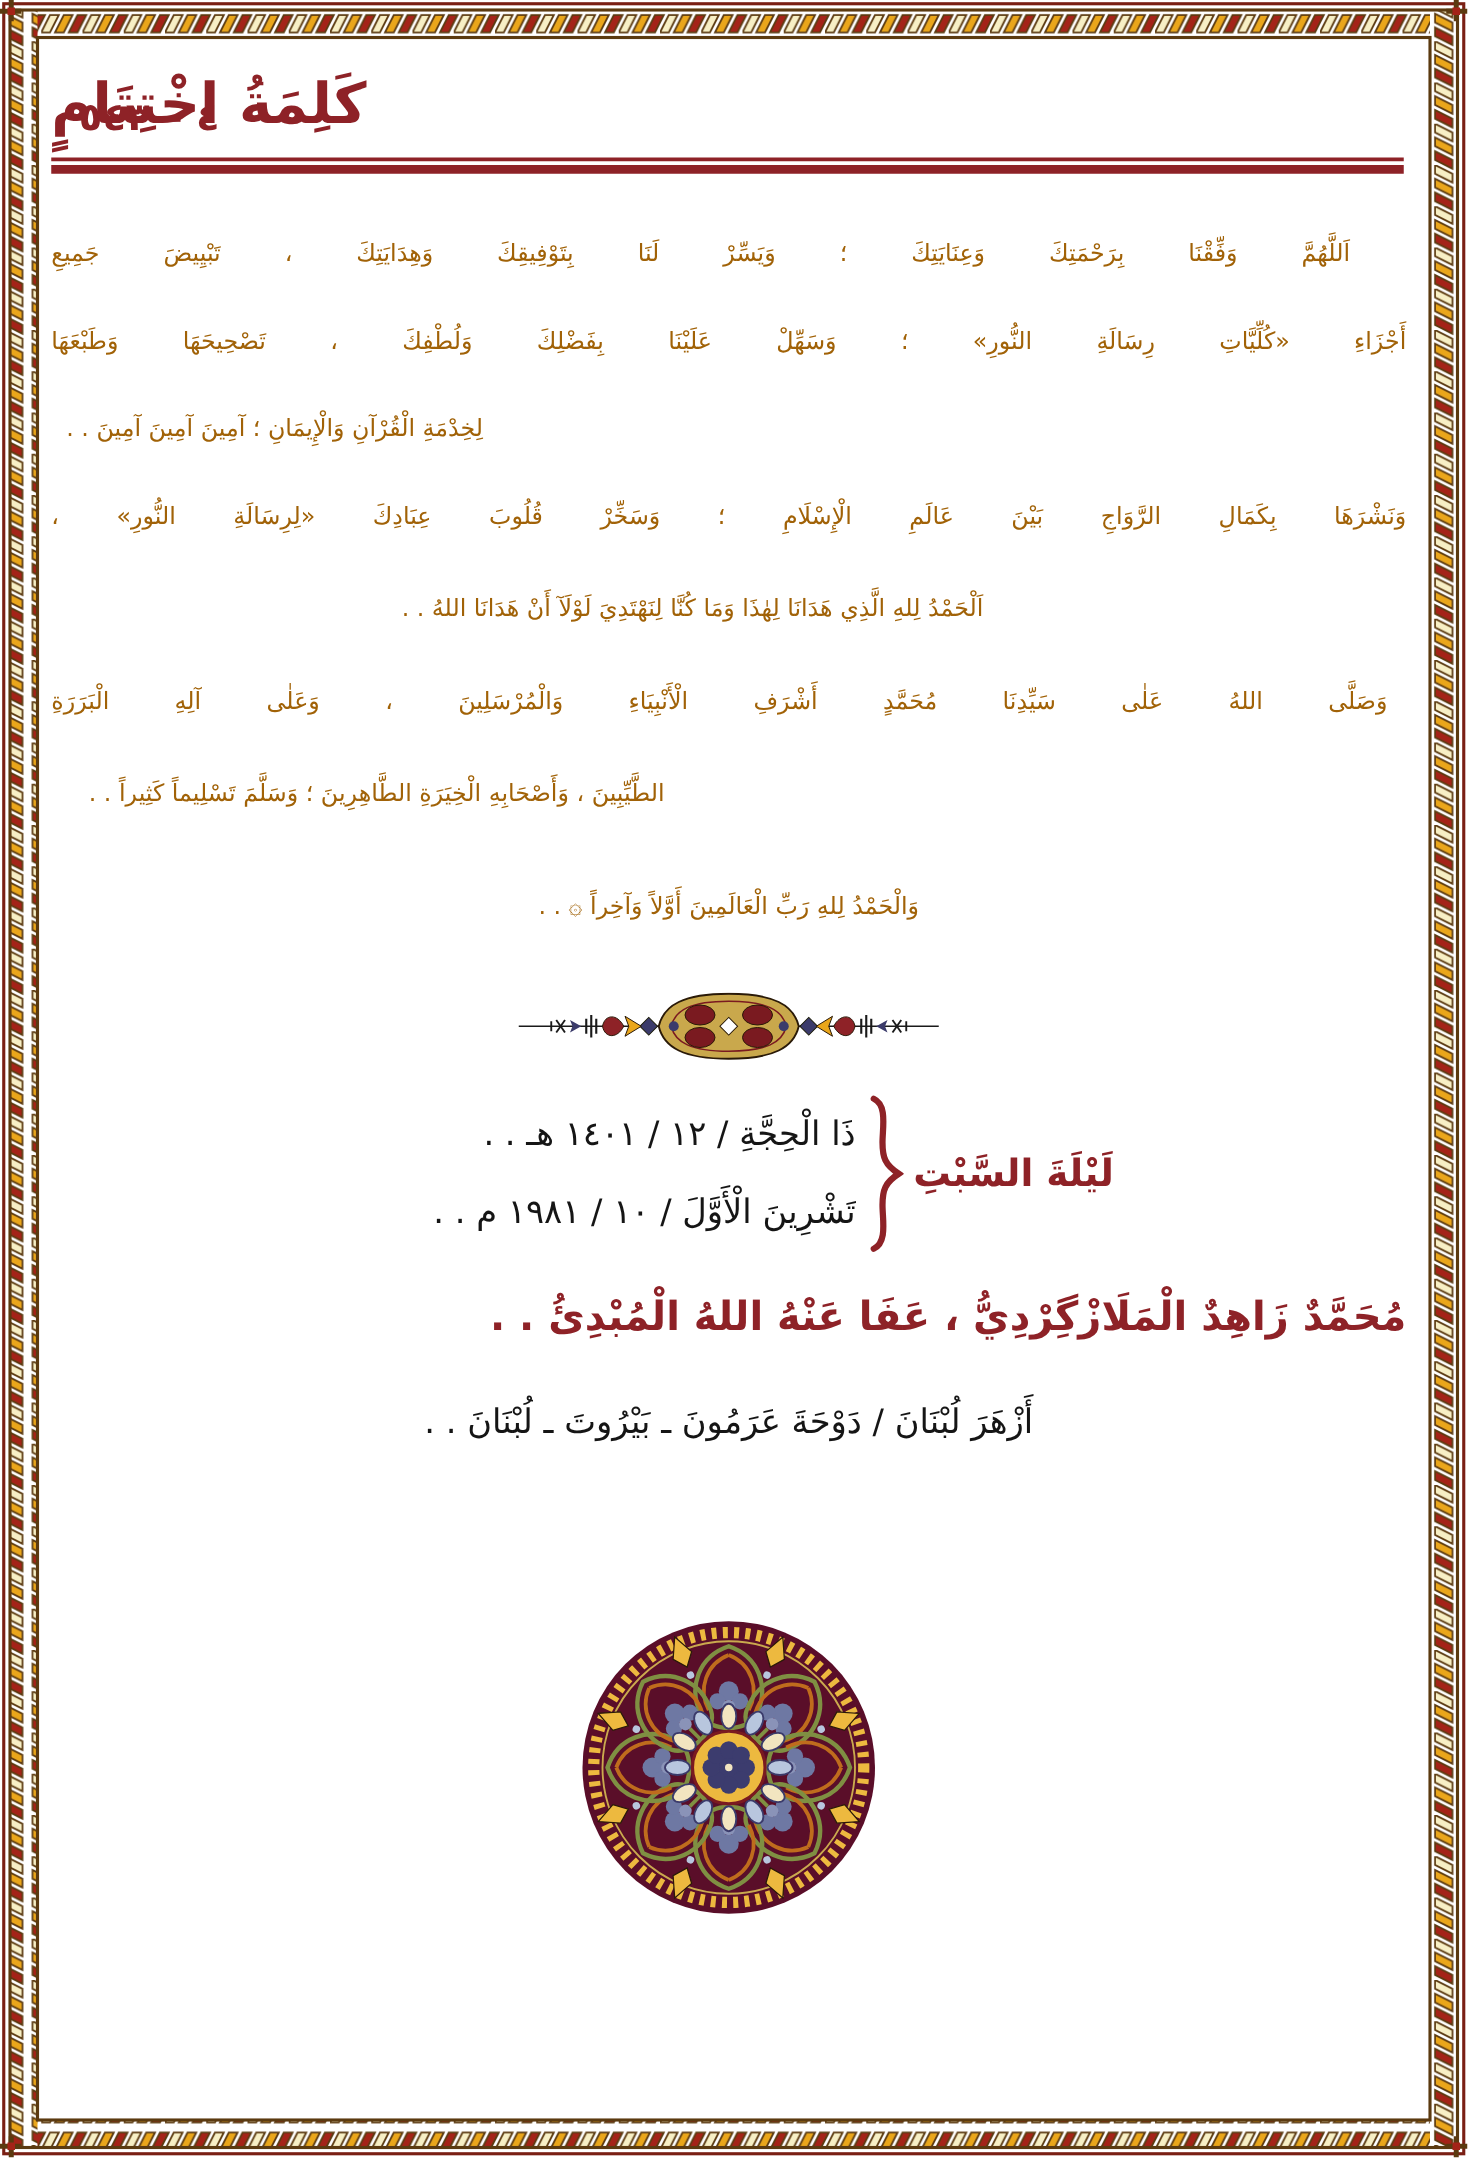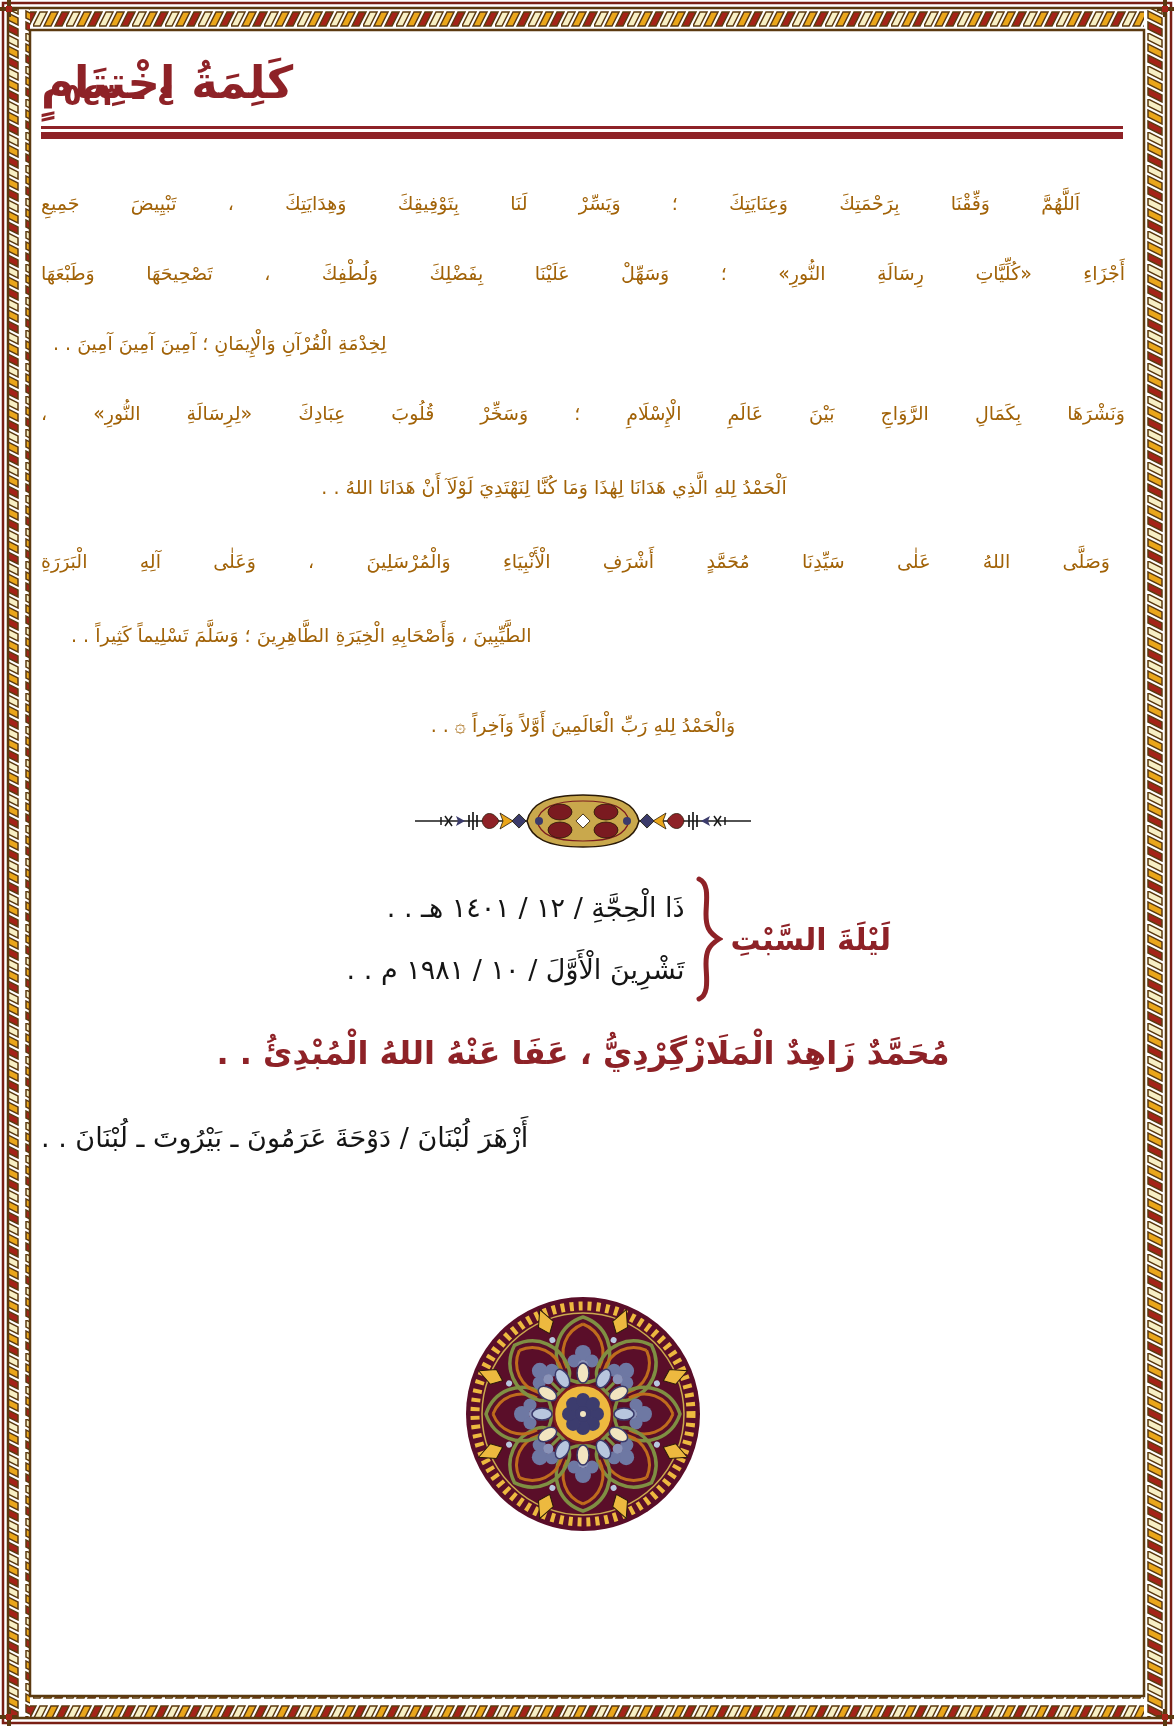--- a/index.html
+++ b/index.html
@@ -57,25 +57,25 @@
     position:absolute; top:876px; right:234px;
     display:flex; flex-direction:row; align-items:center; gap:8px;
     direction:rtl;
   }
   .day-label { font-size:30px; font-weight:bold; color:#8e2227; white-space:nowrap; }
   .brace-wrap { width:30px; height:126px; }
   .date-lines { text-align:right; }
   .date-line { font-size:27px; line-height:62px; color:#151515; white-space:nowrap;margin-left:44px; }
 
   .author-line {
-    position:absolute; top:1034px; left:0; right:0; text-align:center;
+    position:absolute; top:1034px; left:0; right:0; 
     font-size:32px; font-weight:bold; color:#8e2227; white-space:nowrap;
   }
   .location-line {
-    position:absolute; top:1122px; left:0; right:0; text-align:left;
+    position:absolute; top:1122px; left:0; right:0; text-align:center;
     font-size:27px; color:#151515; white-space:nowrap;
   }
 
   .mandala-wrap { position:absolute; top:1296px; left:50%; transform:translateX(-50%); }
 </style>
 </head>
 <body>
 
 <div class="page">
 

